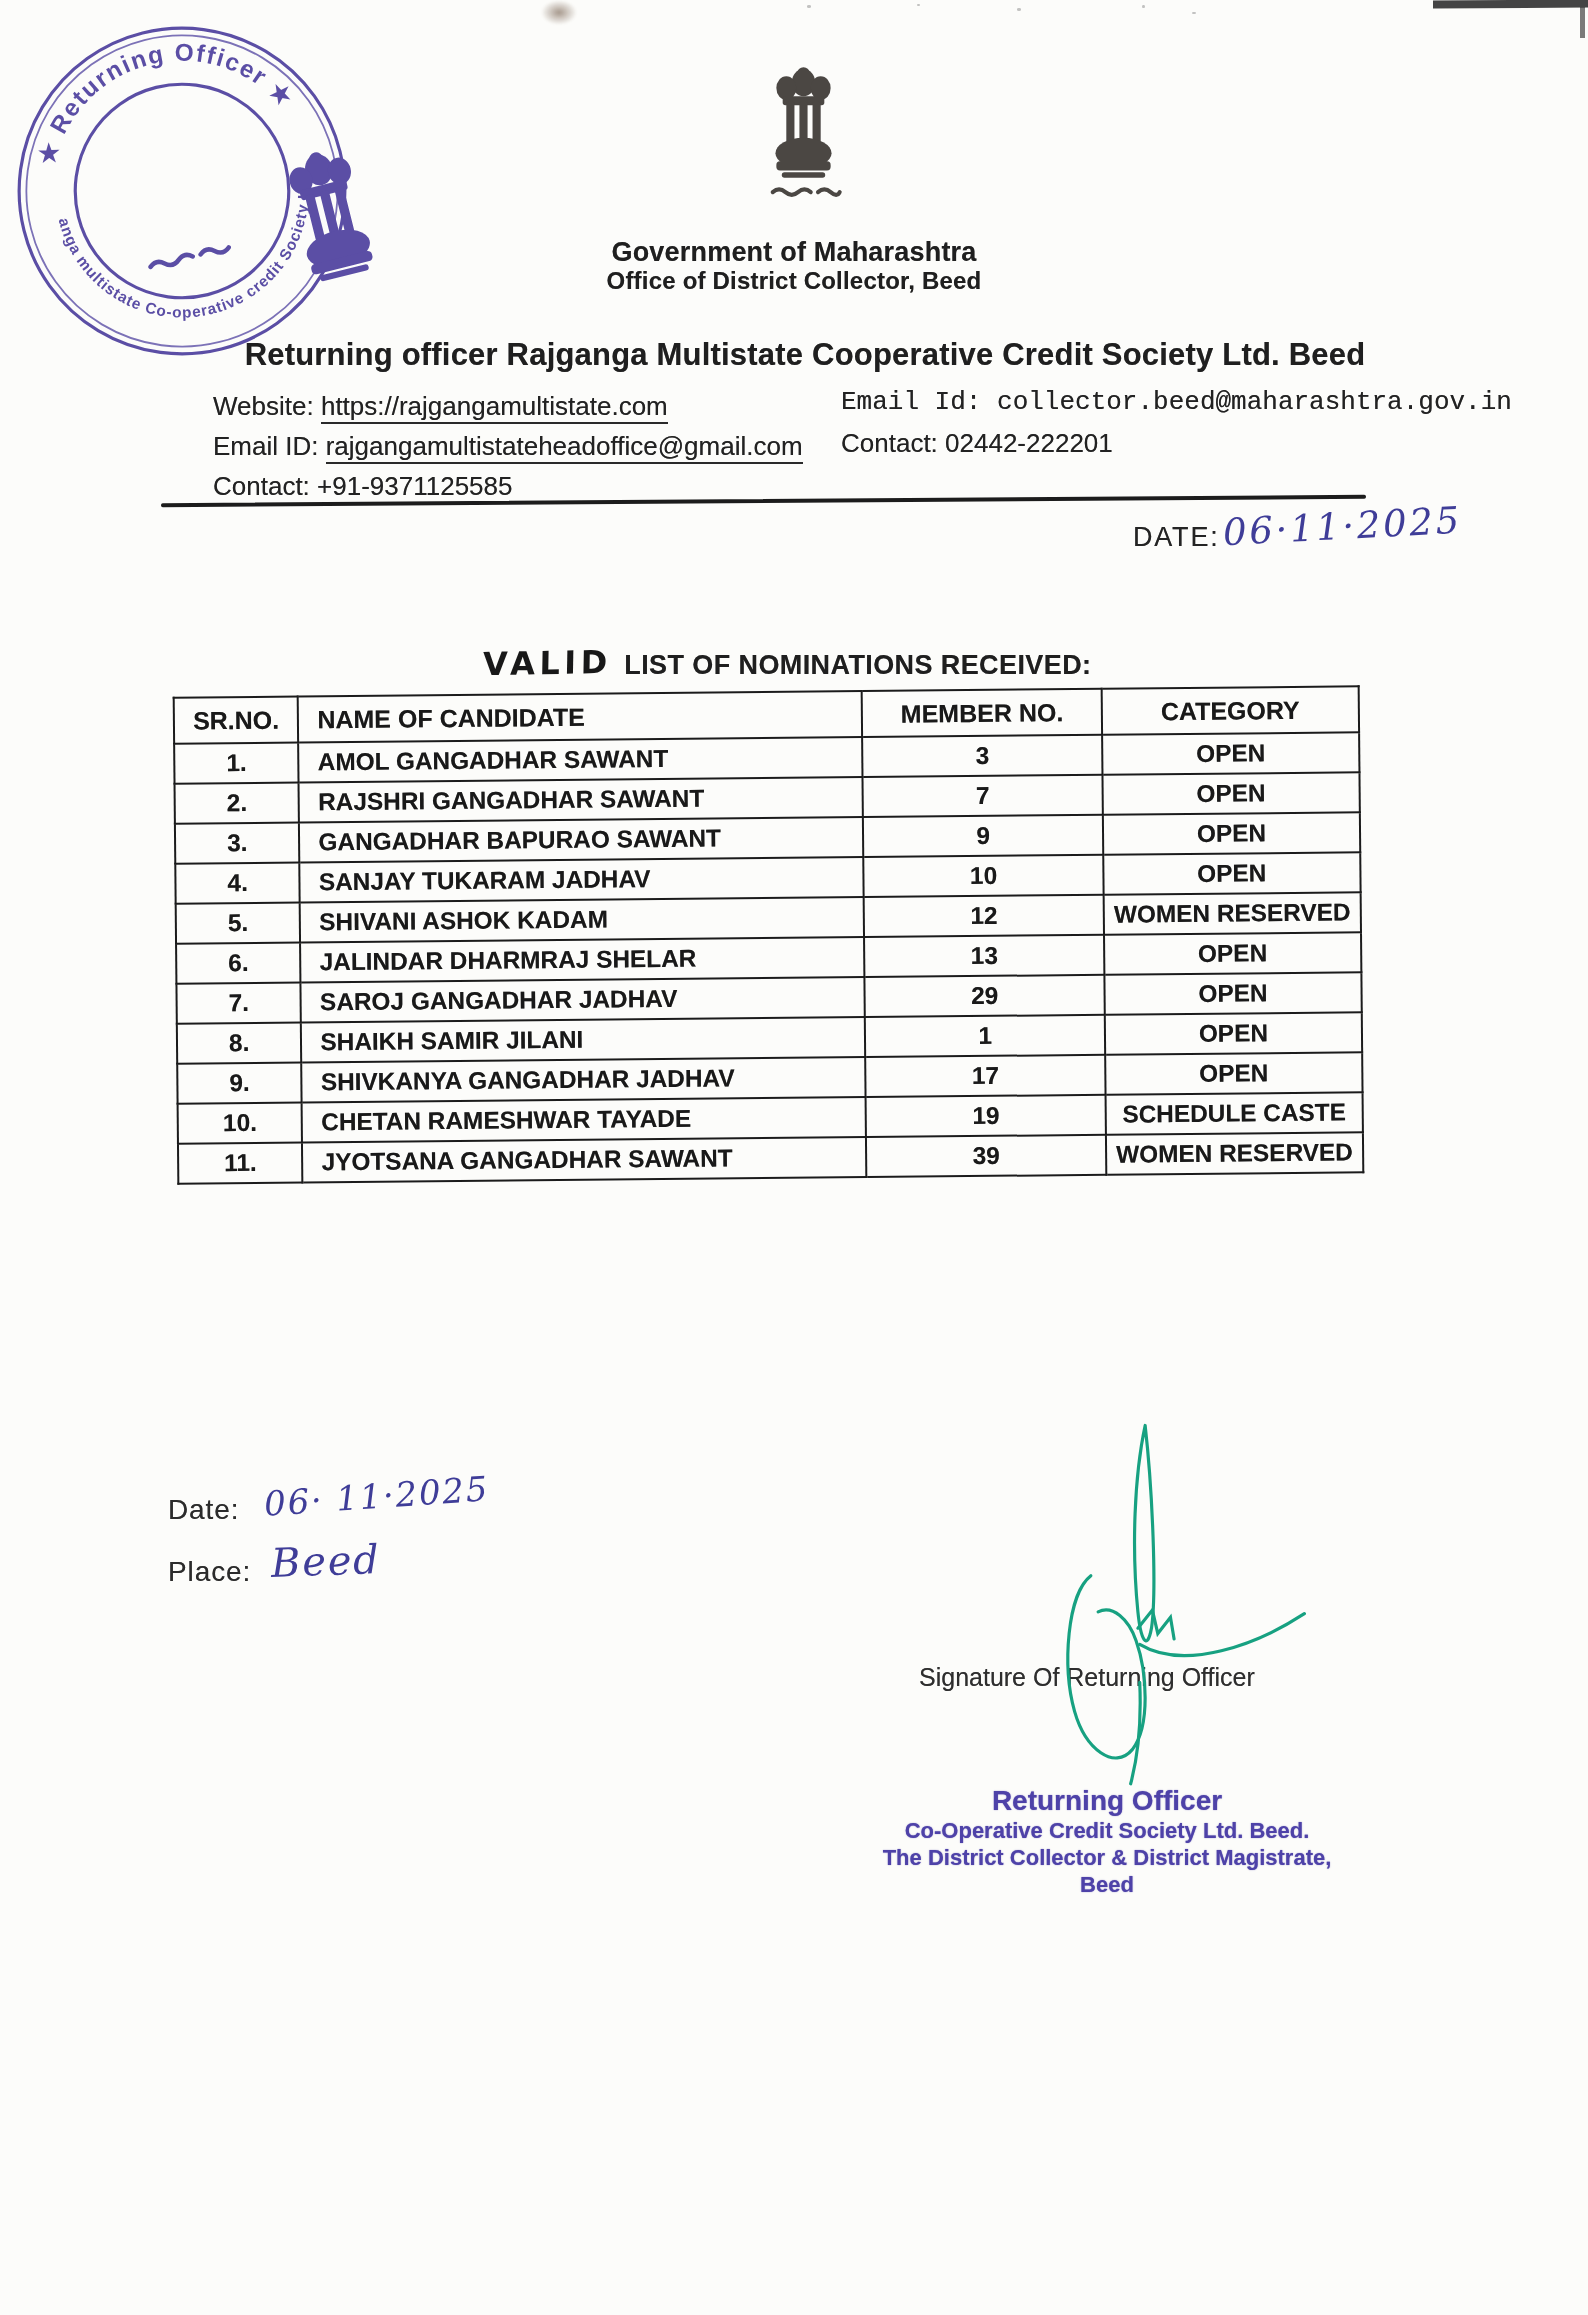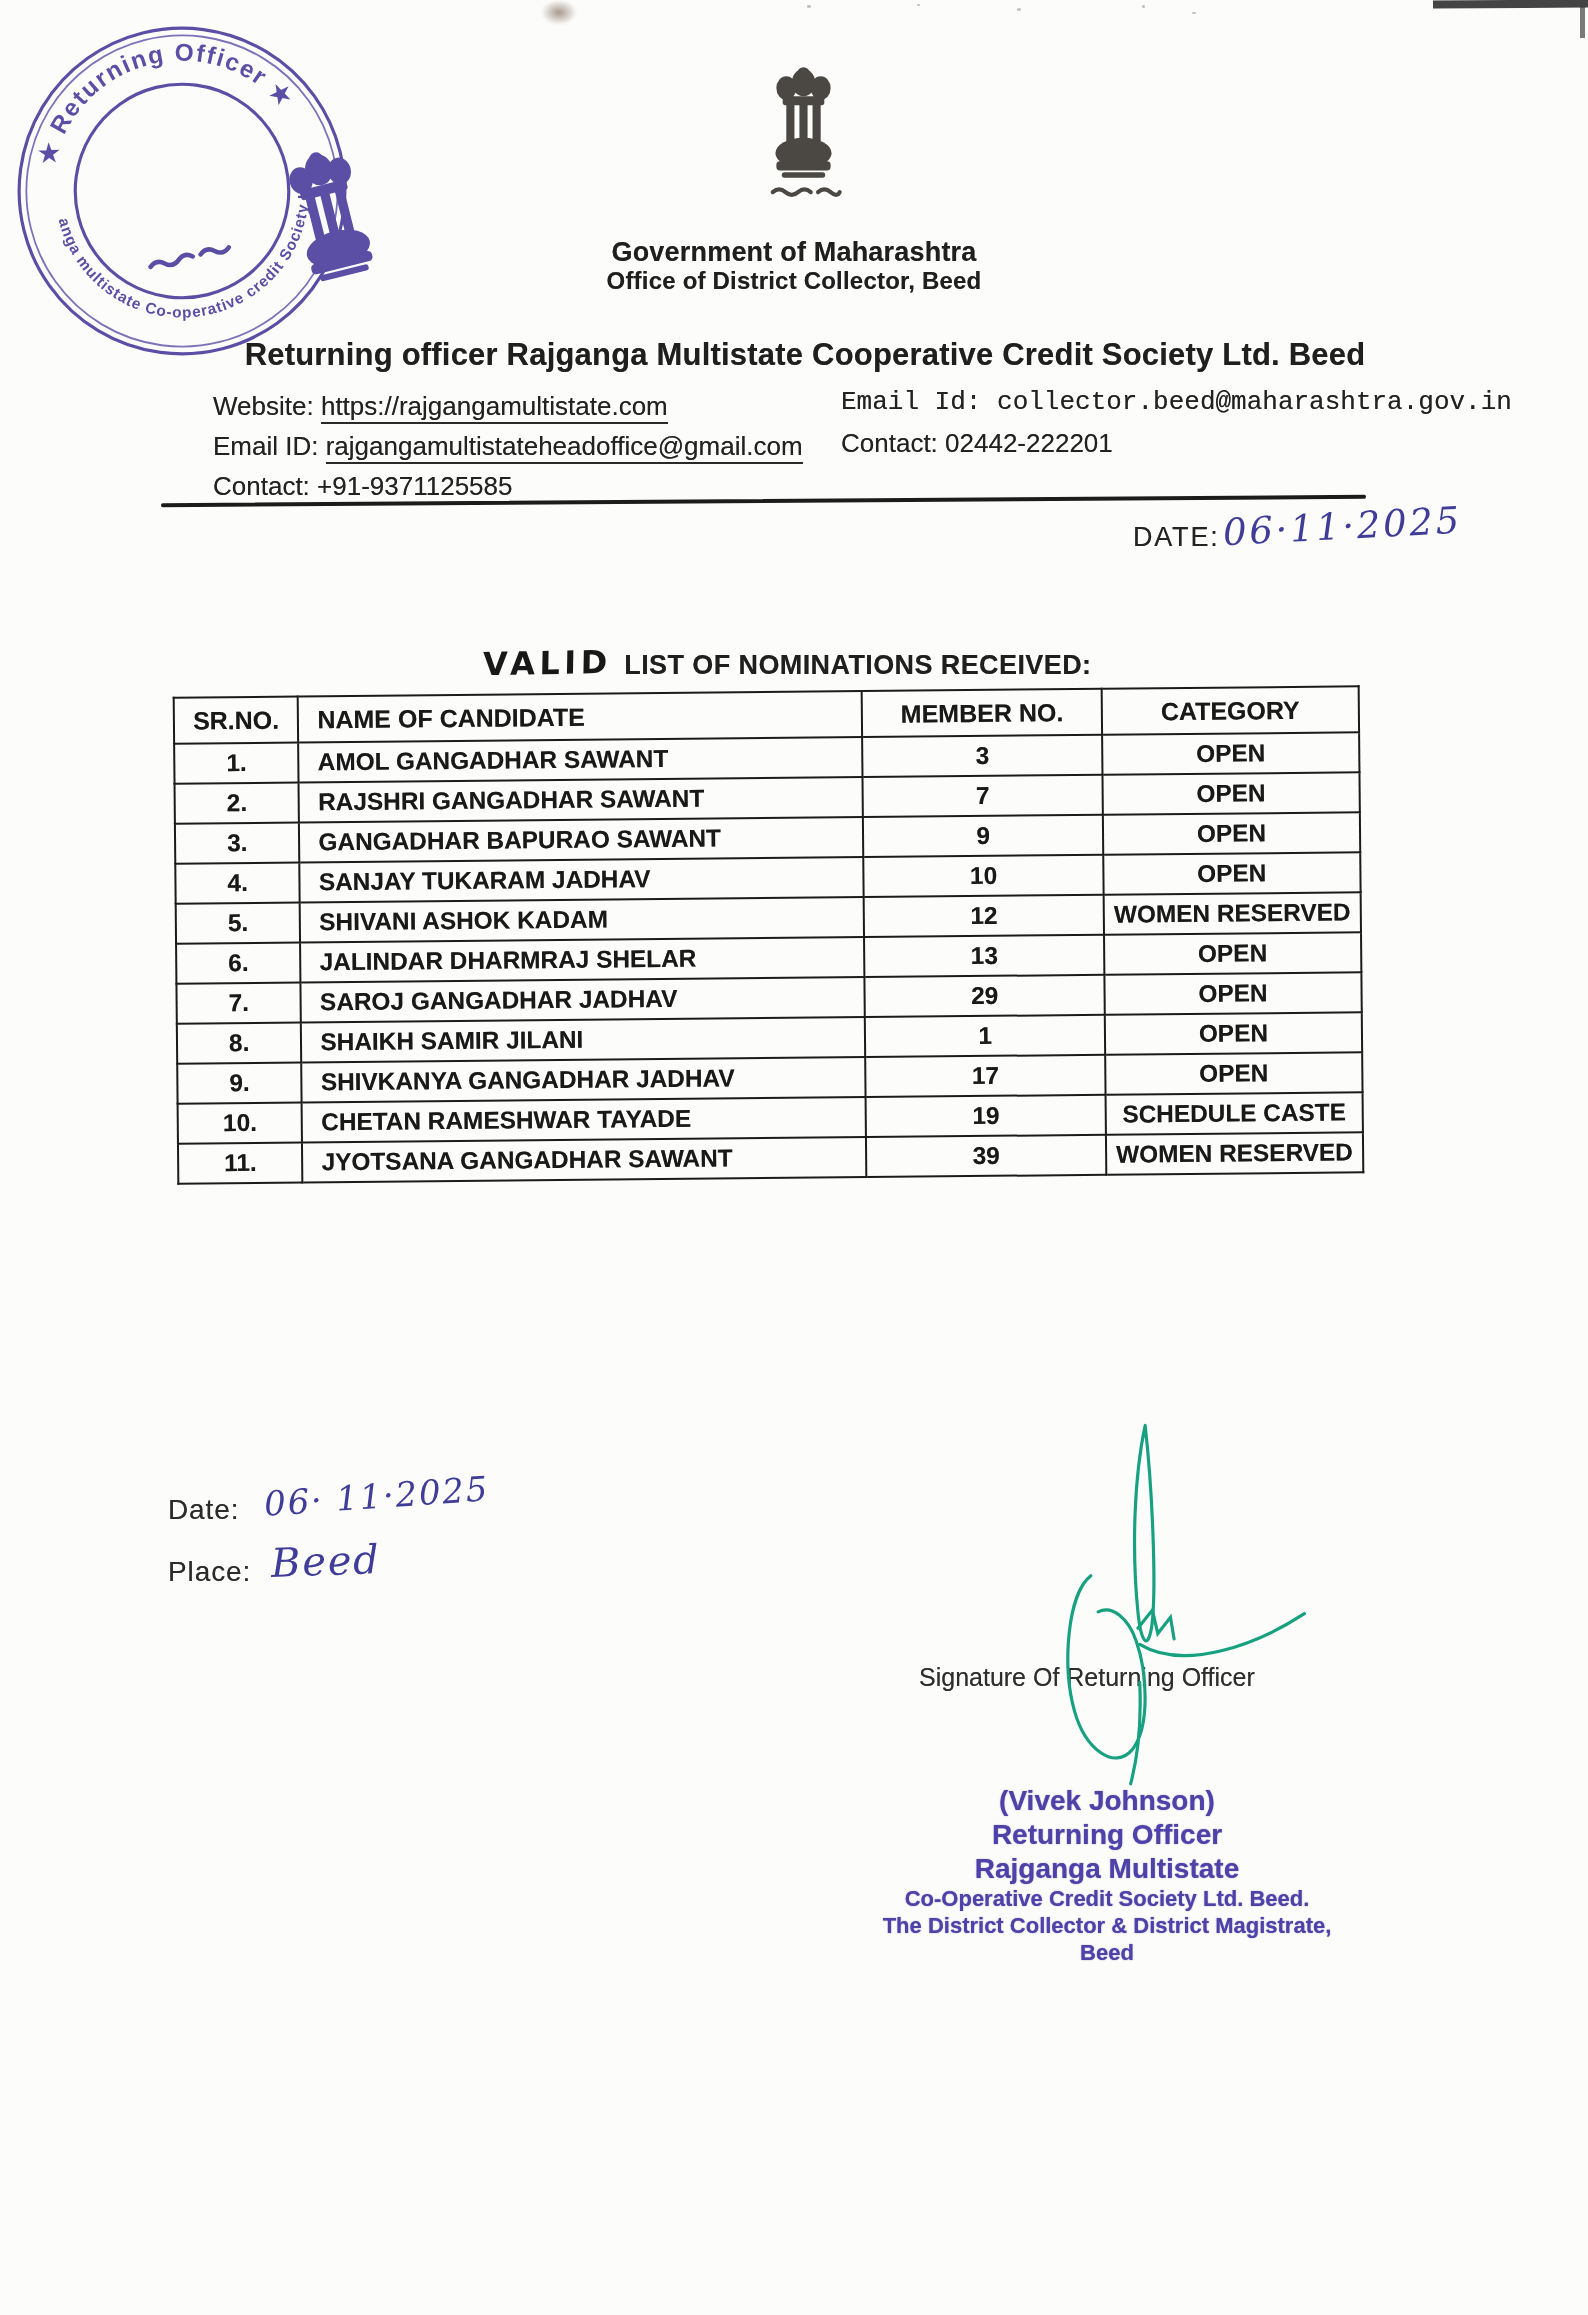--- a/index.html
+++ b/index.html
@@ -259,21 +259,19 @@
     <g fill="none" stroke="#17a181" stroke-width="3.5" stroke-linecap="round">
       <path d="M158 16 C146 72 143 152 150 222 C153 252 160 267 165 240 C171 200 166 86 158 16"></path>
       <path d="M98 182 C72 202 66 282 80 332 C92 374 124 398 144 374 C164 348 160 288 148 254 C140 230 122 214 106 222"></path>
       <path d="M150 240 l16 -20 l6 26 l14 -18 l4 24"></path>
       <path d="M152 258 C202 288 282 258 334 224"></path>
       <path d="M152 300 C154 344 150 382 142 412"></path>
     </g>
   </svg>
 
   <div class="abs stamp">
-    <div class="big">(Vivek Johnson)</div>
     <div class="big">Returning Officer</div>
-    <div class="big">Rajganga Multistate</div>
     <div class="small">Co-Operative Credit Society Ltd. Beed.</div>
     <div class="small">The District Collector &amp; District Magistrate, Beed</div>
   </div>
 
 </div>
 
 
 </body></html>

